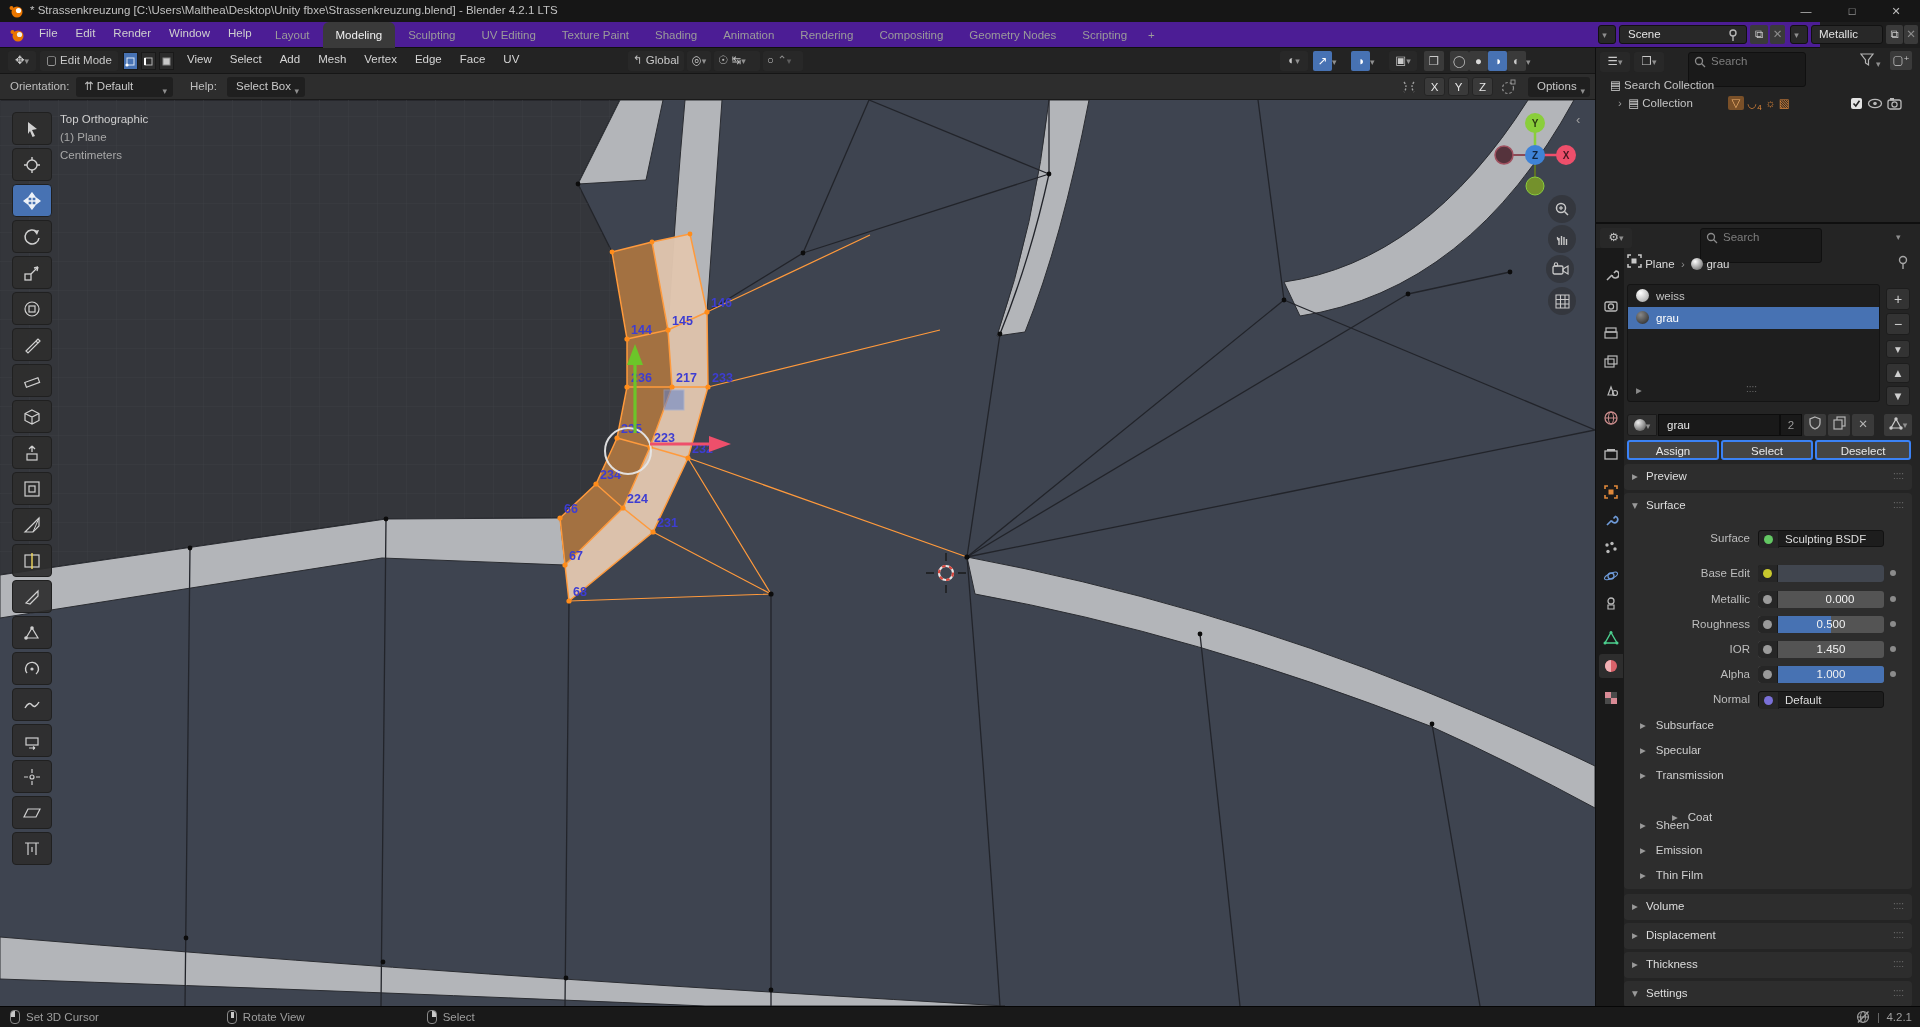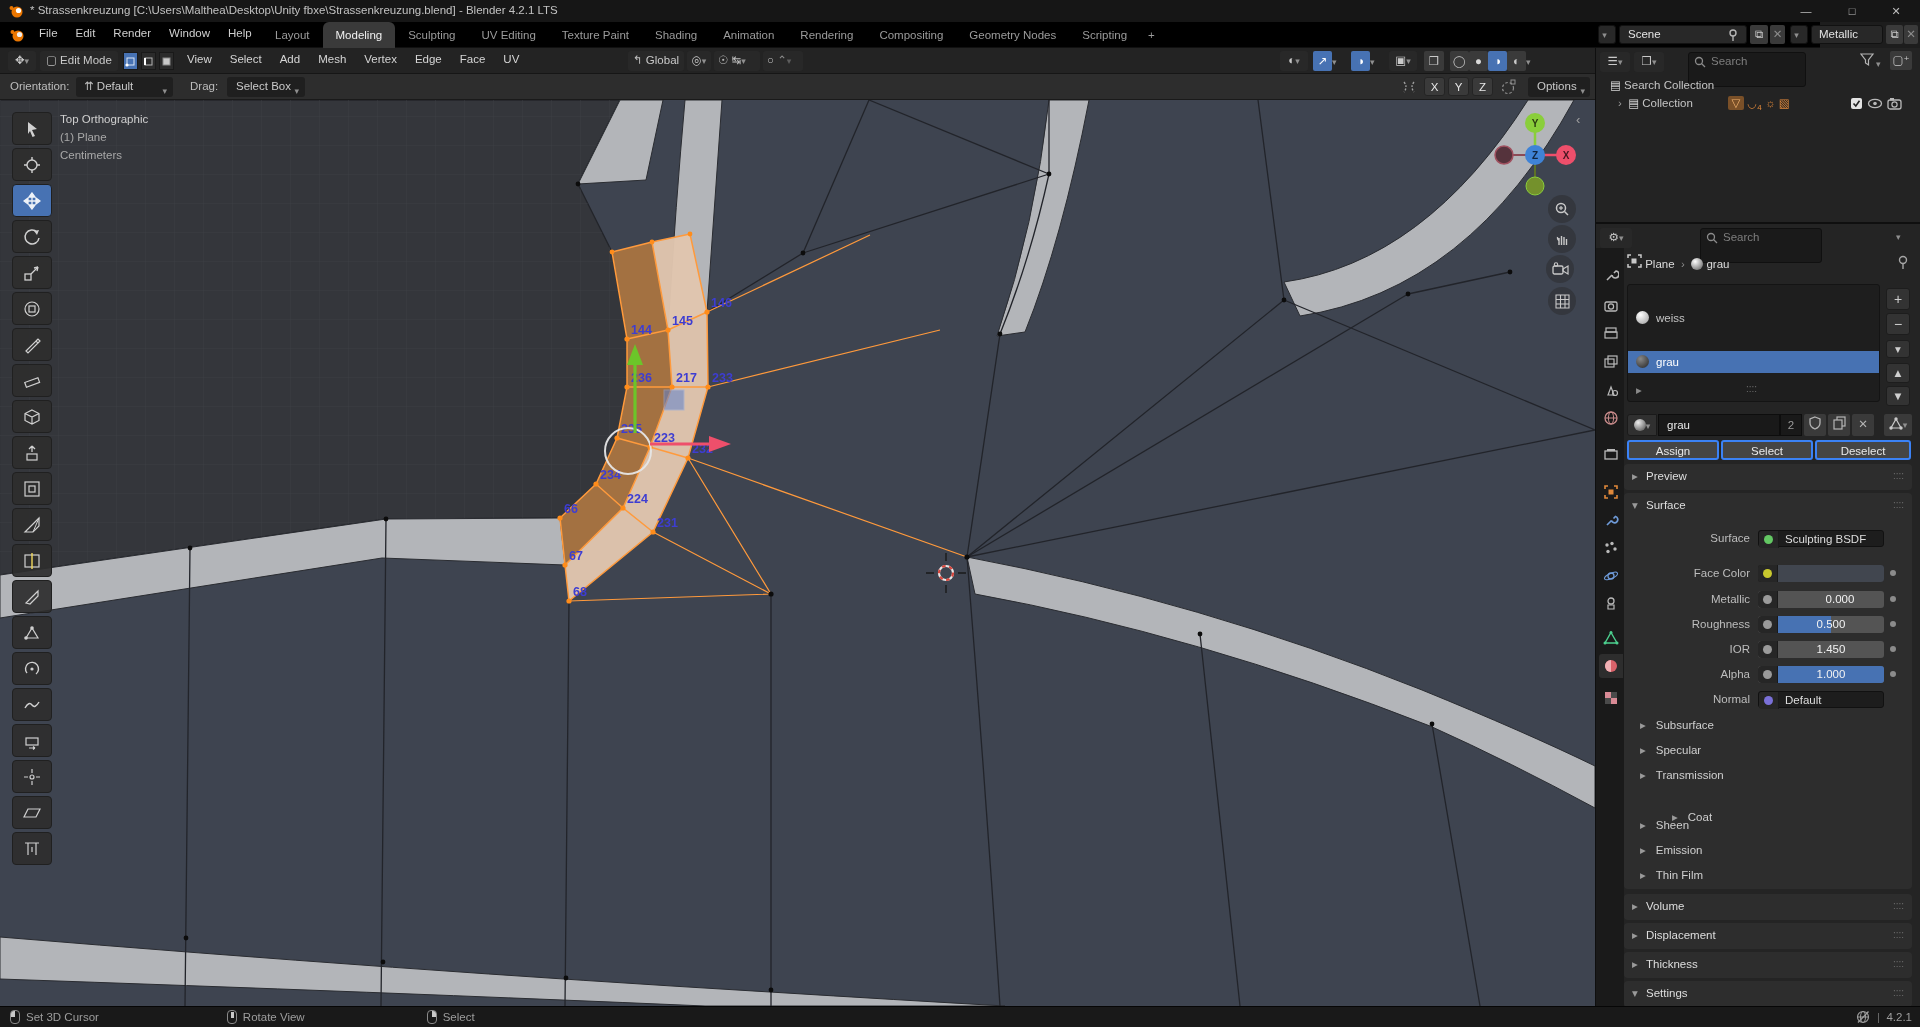--- a/index.html
+++ b/index.html
@@ -5,21 +5,21 @@
   *{margin:0;padding:0;box-sizing:border-box;}
   html,body{width:1920px;height:1027px;overflow:hidden;background:#1d1d1d;
     font-family:"Liberation Sans","DejaVu Sans",sans-serif;font-size:11.5px;color:#c9c9c9;}
   .abs{position:absolute;}
   #app{position:relative;width:1920px;height:1027px;background:#1d1d1d;}
   
   #titlebar{left:0;top:0;width:1920px;height:22px;background:#161616;color:#c2c2c2;}
   #titlebar .t{left:30px;top:4px;font-size:11.5px;}
   .winbtn{top:0;width:44px;height:22px;text-align:center;line-height:22px;color:#bdbdbd;font-size:11px;}
   
-  #menubar{left:0;top:22px;width:1820px;height:26px;background:#000000;border-bottom:1px solid #101010;}
+  #menubar{left:0;top:22px;width:1820px;height:26px;background:#4c1d95;border-bottom:1px solid #101010;}
   .menu-item{display:inline-block;padding:5px 9px;color:#cfcfcf;}
   #menubar-menus{left:30px;top:0;}
   #tabs{left:262px;top:0;height:26px;}
   .tab{display:inline-block;height:26px;line-height:26px;padding:0 13px;color:#9b9b9b;border-radius:6px 6px 0 0;}
   .tab.active{background:#3a3a3a;color:#f0f0f0;}
   .tab.add{color:#9b9b9b;padding:0 8px;}
   .chip{background:#282828;border:1px solid #111;border-radius:3px;height:19px;line-height:17px;color:#e3e3e3;}
   .seg{background:#3a3a3a;border-radius:2px;color:#c9c9c9;text-align:center;}
   
   #toolheader{left:0;top:48px;width:1595px;height:26px;background:#232323;border-bottom:1px solid #161616;}
@@ -36,21 +36,21 @@
   #vp-overlay div{line-height:18px;}
   .tbtn{position:absolute;left:12px;width:40px;height:33px;background:rgba(46,46,46,.92);
     border:1px solid #202020;border-radius:4px;display:flex;align-items:center;justify-content:center;}
   .tbtn.on{background:#4772b3;}
   .vpside{position:absolute;width:28px;height:28px;border-radius:50%;background:rgba(40,40,40,.45);
     display:flex;align-items:center;justify-content:center;}
   
   #rightpanel{left:1595px;top:48px;width:325px;height:958px;background:#232323;border-left:1px solid #0f0f0f;}
   .searchbox{background:#1a1a1a;border:1px solid #101010;border-radius:3px;height:35px;color:#7e7e7e;line-height:17px;}
   .olrow{color:#c5c5c5;}
-  .slot{height:22px;line-height:22px;color:#c3c3c3;padding-left:28px;position:relative;margin-top:22px;}
+  .slot{height:22px;line-height:22px;color:#c3c3c3;padding-left:28px;position:relative;}
   .slot.sel{background:#4772b3;color:#fff;}
   .sphere{position:absolute;left:8px;top:4px;width:13px;height:13px;border-radius:50%;}
   .listbtn{position:absolute;left:1886px;width:24px;background:#333;border:1px solid #1d1d1d;border-radius:3px;
     color:#cfcfcf;text-align:center;}
   .panel{position:absolute;left:1624px;width:288px;background:#2d2d2d;border-radius:4px;}
   .phead{height:24px;line-height:24px;color:#dedede;padding-left:22px;position:relative;}
   .phead .chev{position:absolute;left:8px;color:#9a9a9a;}
   .phead .grip{position:absolute;right:8px;color:#6c6c6c;letter-spacing:0px;font-size:10px;}
   .prow-label{position:absolute;width:120px;text-align:right;color:#bdbdbd;line-height:17px;}
   .pfield{position:absolute;height:17px;border-radius:3px;line-height:17px;}
@@ -160,21 +160,21 @@
       <span class="seg" style="display:inline-block;width:19px;height:20px;line-height:20px">◯</span><span class="seg" style="display:inline-block;width:19px;height:20px;line-height:20px;color:#d9d9d9">●</span><span class="seg" style="display:inline-block;width:19px;height:20px;line-height:20px;background:#4772b3;color:#fff">◑</span><span class="seg" style="display:inline-block;width:19px;height:20px;line-height:20px">◐</span><span class="dd">▾</span>
     </div>
   </div>
 
   <div class="abs" id="settingsbar">
     <div class="abs" style="left:10px;top:6px;color:#bdbdbd">Orientation:</div>
     <div class="abs hbtn" style="left:76px;width:97px;top:3px;background:#1f1f1f;padding-left:8px">
       <span style="color:#bdbdbd">⇈</span>&nbsp;<span>Default</span>
       <span class="dd abs" style="right:6px;top:5px">▾</span>
     </div>
-    <div class="abs" style="left:190px;top:6px;color:#bdbdbd">Drag:</div>
+    <div class="abs" style="left:190px;top:6px;color:#bdbdbd">Help:</div>
     <div class="abs hbtn" style="left:227px;width:78px;top:3px;background:#1f1f1f;padding-left:9px">
       <span>Select Box</span>
       <span class="dd abs" style="right:6px;top:5px">▾</span>
     </div>
     <svg class="abs" style="left:1400px;top:5px" width="18" height="16">
       <path d="M4 3 Q8 8 4 13 M14 3 Q10 8 14 13" fill="none" stroke="#9f9f9f" stroke-width="1.3" stroke-dasharray="2 1.5"></path>
     </svg>
     <div class="abs" id="axis-btns" style="left:1424px;top:3px"><span class="axisbtn">X</span><span class="axisbtn">Y</span><span class="axisbtn">Z</span></div>
     <svg class="abs" style="left:1500px;top:4px" width="18" height="18">
       <circle cx="8" cy="10" r="5.5" fill="none" stroke="#8f8f8f" stroke-width="1.2" stroke-dasharray="2.5 2"></circle>
@@ -705,21 +705,21 @@
   </div>
 
   <div class="panel" style="top:493px;height:396px">
     <div class="phead"><span class="chev">▾</span><span>Surface</span><span class="grip">::::</span></div>
   </div>
   <div id="surface-rows">
       <div class="abs prow-label" style="left: 1630px; top: 530px;">Surface</div>
       <div class="abs pfield" style="left: 1758px; top: 530px; width: 126px; background: rgb(29, 29, 29); border: 1px solid rgb(17, 17, 17);"><span class="socket">
           <i style="background: rgb(99, 199, 99);"></i>
         </span><span style="margin-left: 26px; color: rgb(222, 222, 222);">Sculpting BSDF</span></div>
-      <div class="abs prow-label" style="left: 1630px; top: 565px;">Face Color</div>
+      <div class="abs prow-label" style="left: 1630px; top: 565px;">Base Edit</div>
       <div class="abs pfield" style="left: 1758px; top: 565px; width: 126px; background: rgb(29, 29, 29);">
         <span class="socket">
           <i style="background: rgb(201, 201, 46);"></i>
         </span>
         <span class="abs" style="left: 20px; top: 0px; width: 106px; height: 17px; background: rgb(65, 70, 79); border-radius: 0px 3px 3px 0px;"></span>
       </div>
       <div class="abs decor" style="top: 570px;"></div>
       <div class="abs prow-label" style="left: 1630px; top: 591px;">Metallic</div>
       <div class="abs pfield" style="left: 1758px; top: 591px; width: 126px; background: rgb(84, 84, 84); overflow: hidden;">
         <span class="socket">

